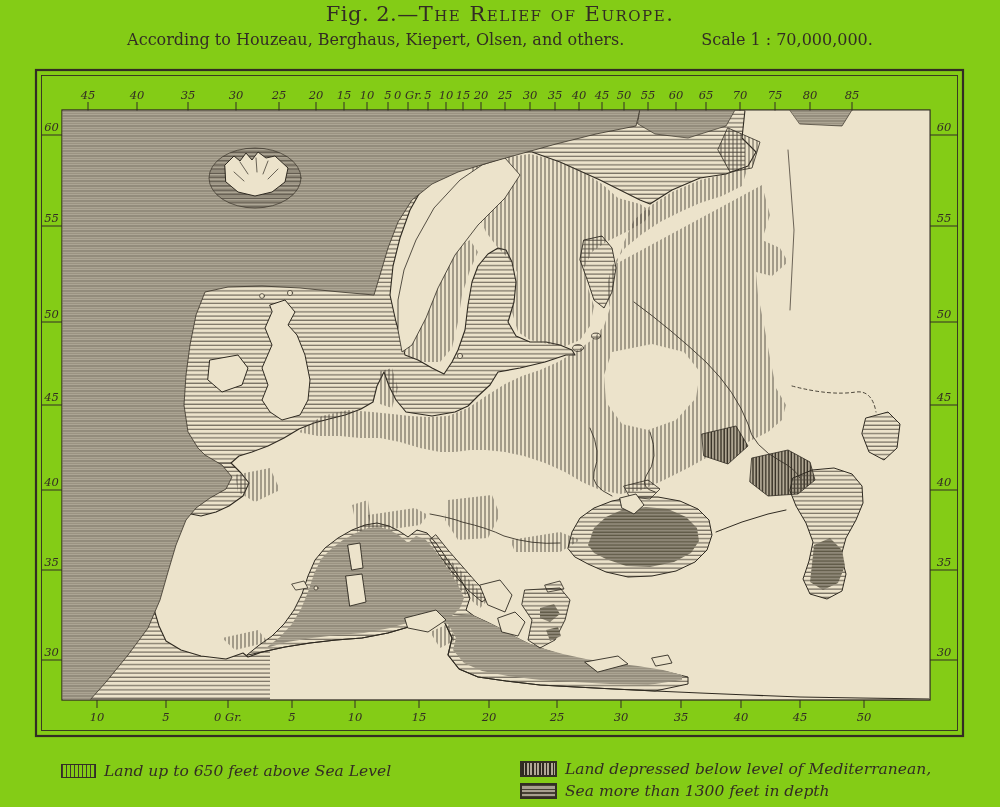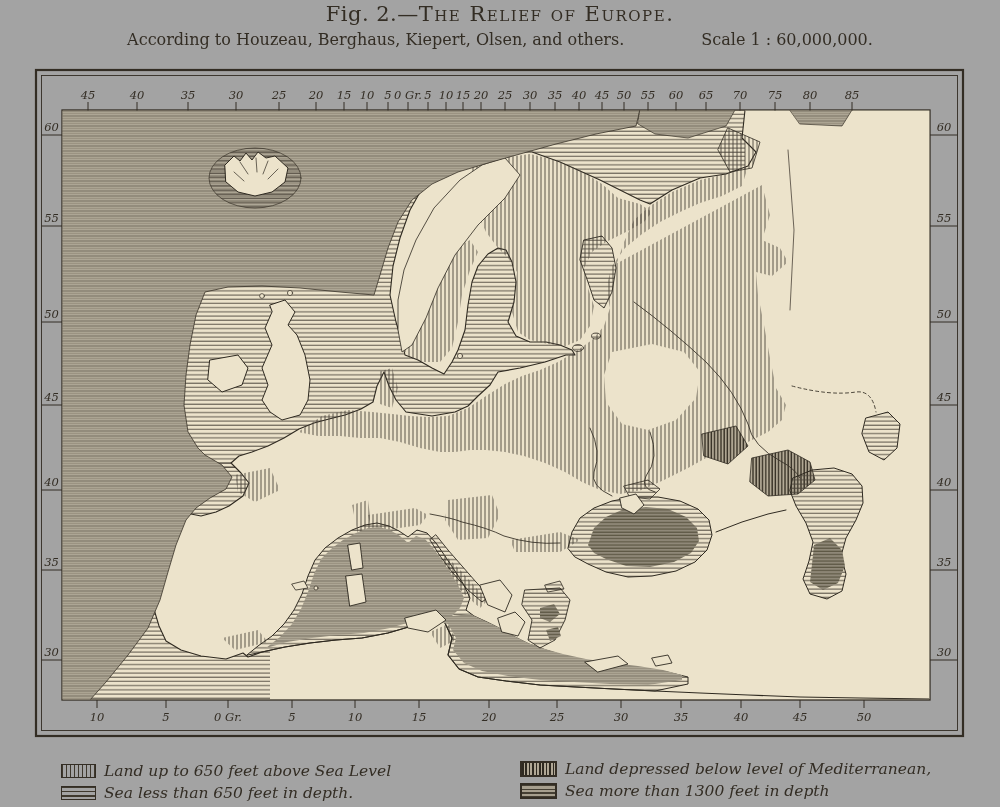--- a/index.html
+++ b/index.html
@@ -1,16 +1,16 @@
 <!DOCTYPE html>
 <html><head>
 <meta charset="utf-8">
 <style>
   html,body{margin:0;padding:0;background:#d8d0b8;}
-  #page{position:relative;width:1000px;height:807px;margin:0 auto;background:#a3a3a3;
+  #page{position:relative;width:1000px;height:807px;margin:0 auto;background:#84cc16;
         font-family:"DejaVu Serif","Liberation Serif",serif;color:#332d24;overflow:hidden;}
   
   #hdr{position:absolute;top:2px;left:0;width:100%;text-align:center;}
   #title-line{font-size:21px;letter-spacing:.5px;}
   #title-line .caps{font-variant:small-caps;letter-spacing:1.5px;}
   #subtitle-line{margin-top:4px;font-size:16px;display:flex;justify-content:center;gap:77px;}
   
   #map-svg{position:absolute;left:0;top:0;width:1000px;height:807px;}
   .tick-label{font-family:"DejaVu Serif","Liberation Serif",serif;font-style:italic;
               font-size:11.5px;fill:#332d24;}
@@ -30,21 +30,21 @@
 </style>
 </head>
 <body>
 
 <div id="page">
 
   <div id="hdr">
     <div id="title-line"><span>Fig. 2.—</span><span class="caps">The Relief of Europe.</span></div>
     <div id="subtitle-line">
       <span>According to Houzeau, Berghaus, Kiepert, Olsen, and others.</span>
-      <span>Scale 1 : 60,000,000.</span>
+      <span>Scale 1 : 70,000,000.</span>
     </div>
   </div>
 
   <svg id="map-svg" viewBox="0 0 1000 807">
     <defs>
       <clipPath id="mapclip">
           <rect x="62.6" y="110.6" width="866.8" height="588.8"></rect>
         </clipPath>
       <pattern id="pat-deep" width="7" height="5" patternUnits="userSpaceOnUse">
         <rect width="7" height="5" fill="#ada695"></rect>
@@ -326,24 +326,20 @@
         <line x1="930" y1="660" x2="957.5" y2="660" stroke="#332d24" stroke-width="1"></line>
         <text x="944" y="656" text-anchor="middle" class="tick-label">30</text>
       </g>
   </svg>
 
   <div class="legend-col" id="legend-col-left">
       <div class="legend-row">
         <span class="sw sw-land-650"></span>
         <span class="legend-label">Land up to 650 feet above Sea Level</span>
       </div>
-      <div class="legend-row">
-        <span class="sw sw-sea-650"></span>
-        <span class="legend-label">Sea less than 650 feet in depth.</span>
-      </div>
     </div>
   <div class="legend-col" id="legend-col-right">
       <div class="legend-row">
         <span class="sw sw-land-depressed"></span>
         <span class="legend-label">Land depressed below level of Mediterranean,</span>
       </div>
       <div class="legend-row">
         <span class="sw sw-sea-1300"></span>
         <span class="legend-label">Sea more than 1300 feet in depth</span>
       </div>

